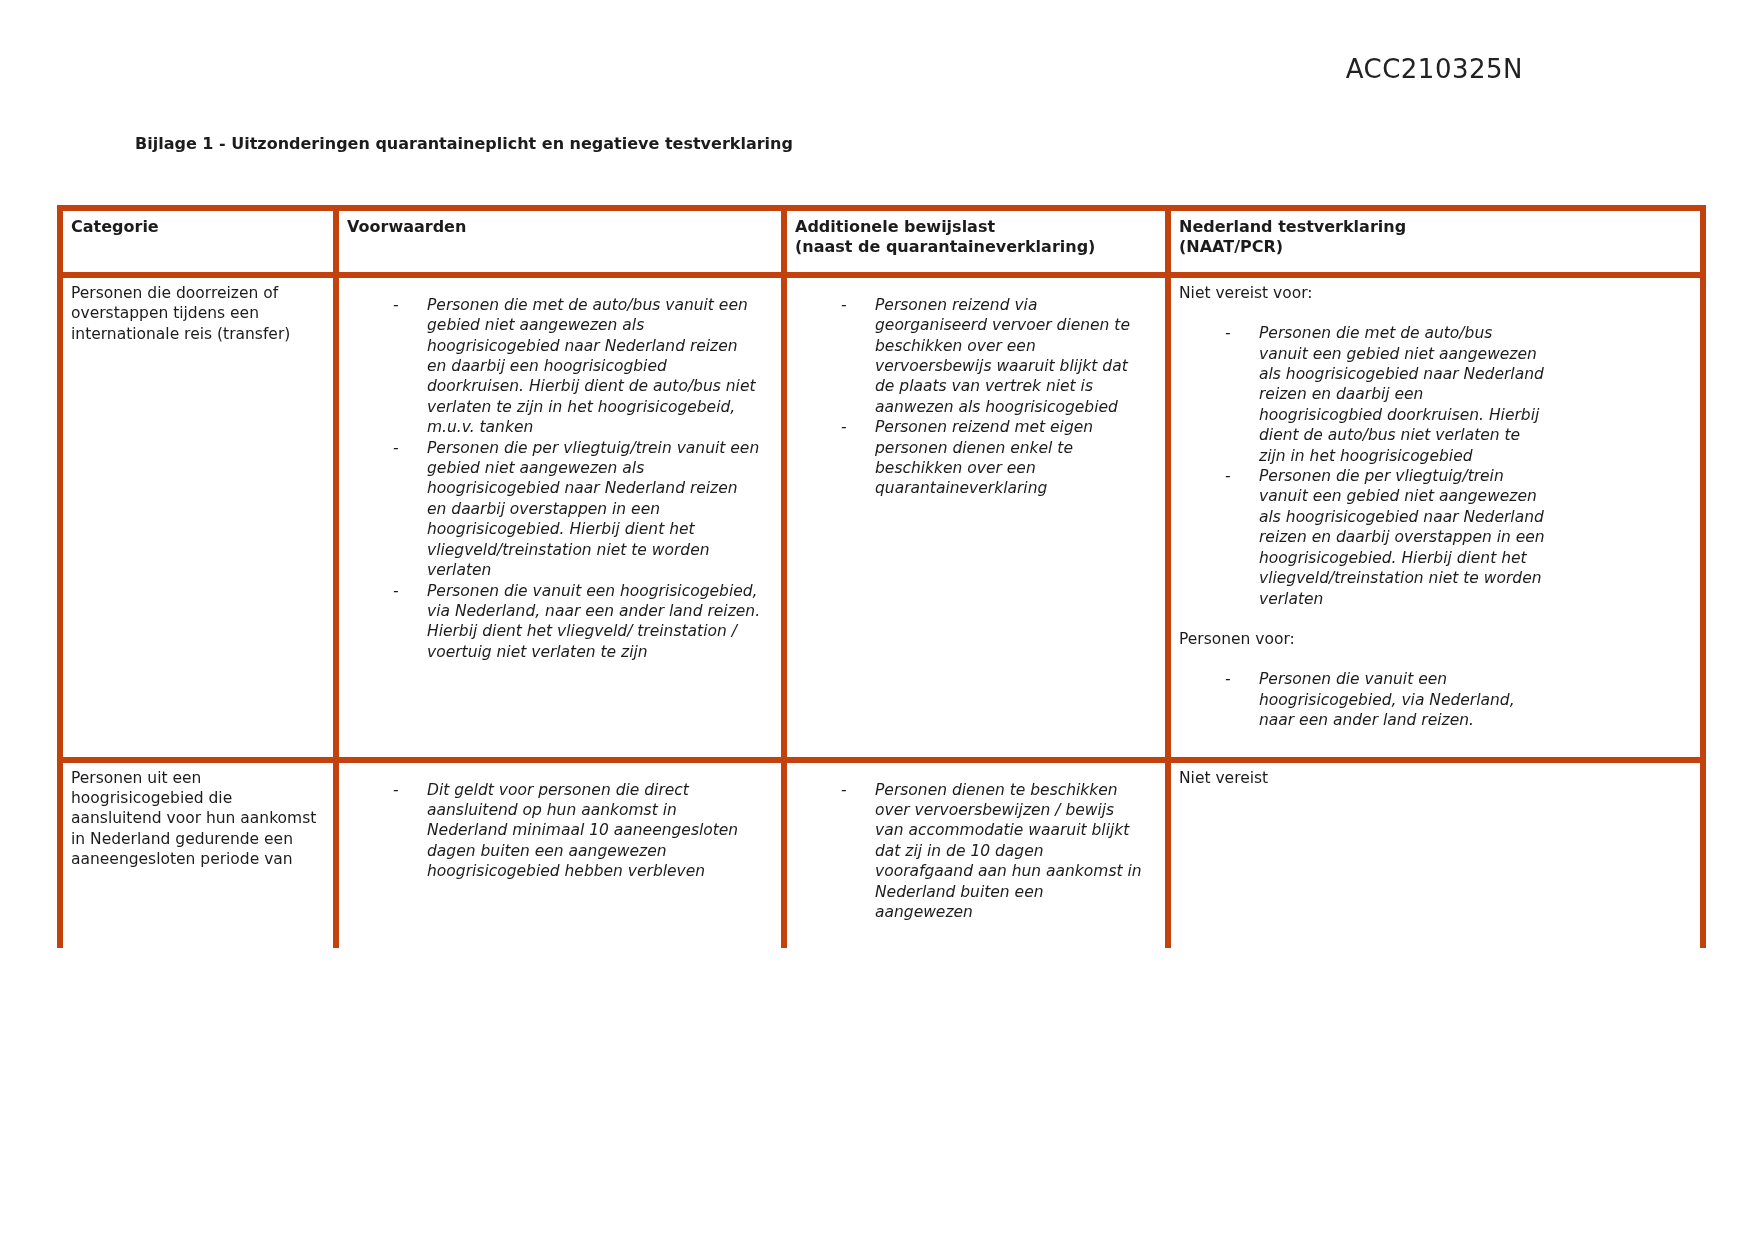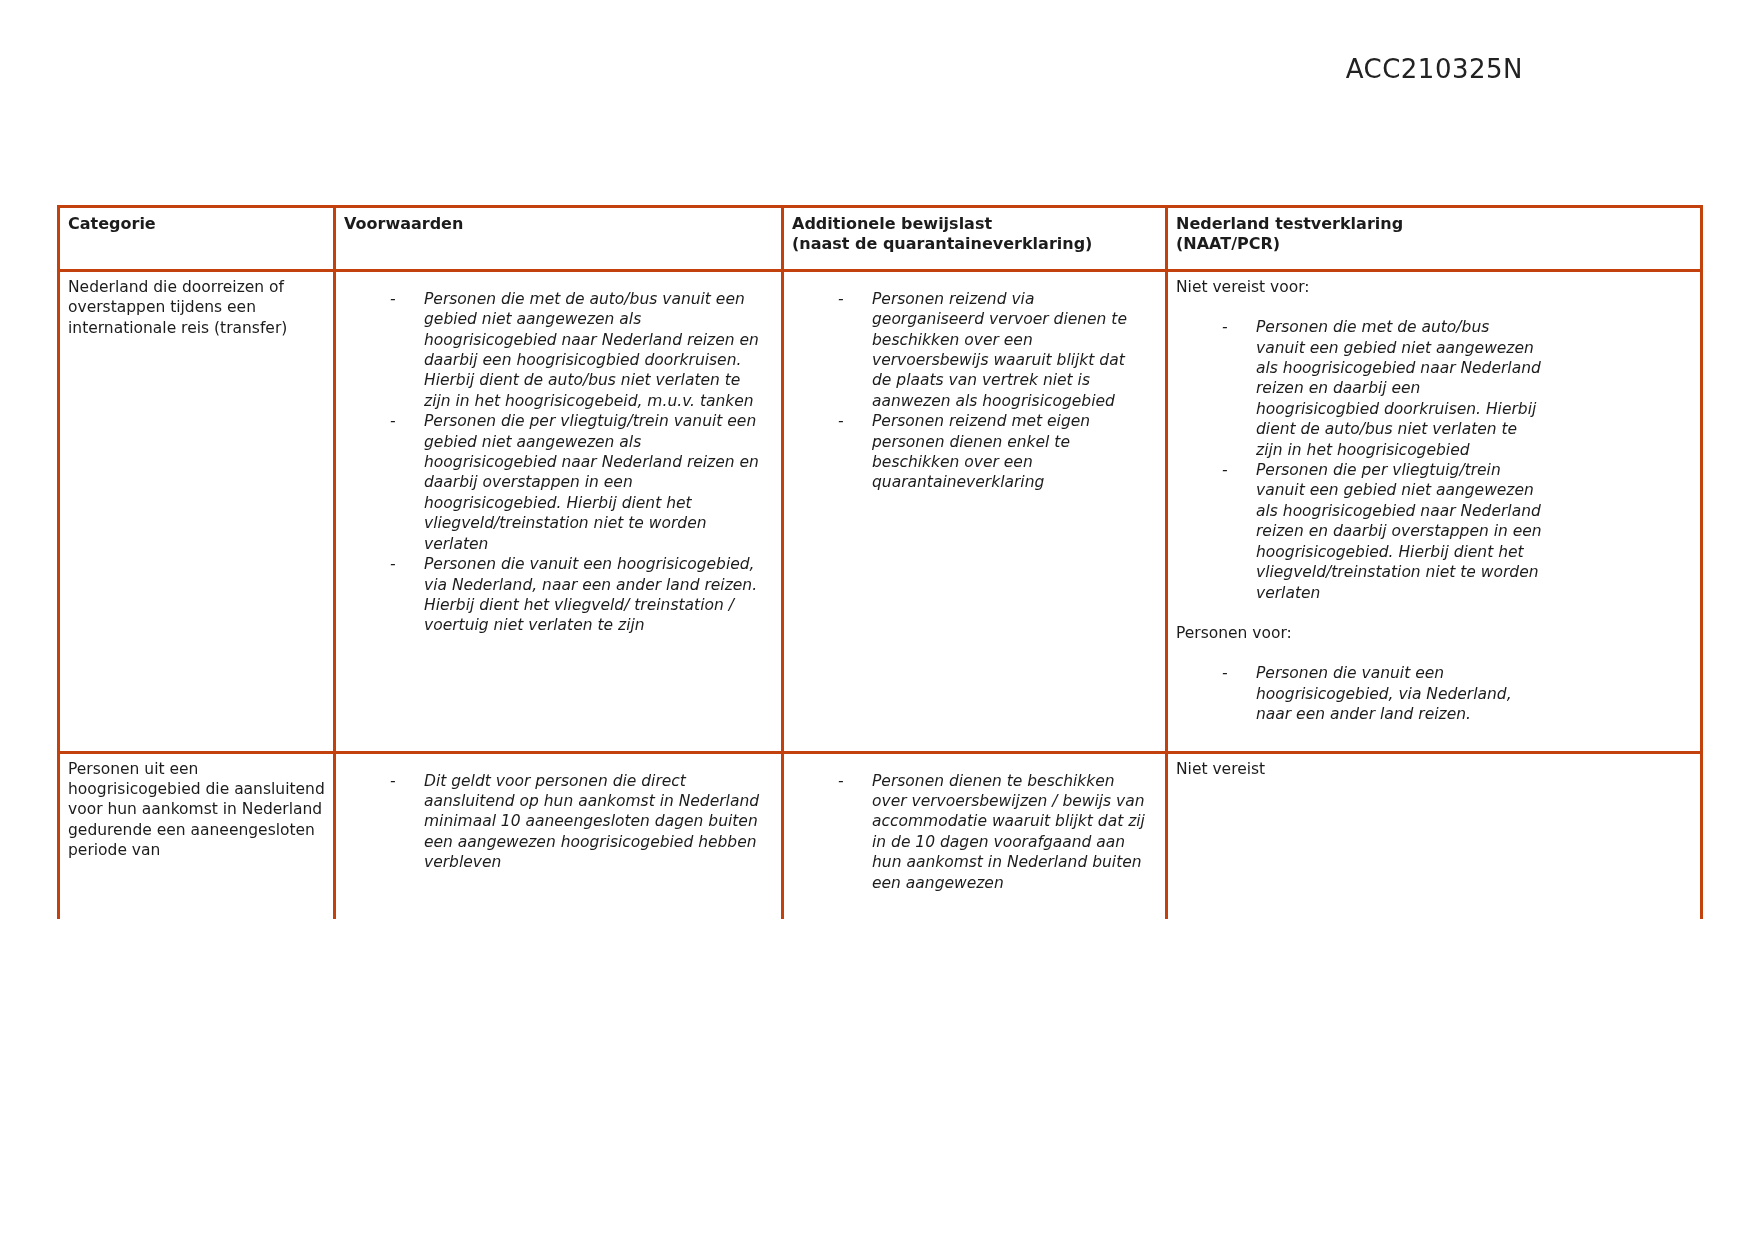--- a/index.html
+++ b/index.html
@@ -34,21 +34,21 @@
     top: 205px;
     left: 57px;
     width: 1643px;
     border-collapse: collapse;
     table-layout: fixed;
     font-size: 15.5px;
     line-height: 20.4px;
     color: #1c1c1c;
   }
   th, td {
-    border: 3px solid #c2410c;
+    border: 6px solid #c2410c;
     vertical-align: top;
     text-align: left;
     padding: 5px 8px 14px 8px;
   }
   thead th {
     font-size: 16px;
     font-weight: bold;
     height: 62px;
     padding-top: 6px;
   }
@@ -71,20 +71,21 @@
     top: 0;
   }
   td.col-3 ul.dash-list li { max-width: 286px; }
   td.col-2 ul.dash-list li { max-width: 296px; }
 </style>
 </head>
 <body>
 
 <div class="page">
   <div class="doc-code">ACC210325N</div>
+  <h1 class="doc-title">Bijlage 1 - Uitzonderingen quarantaineplicht en negatieve testverklaring</h1>
   <table class="main-table">
     <colgroup>
       <col style="width:276px">
       <col style="width:448px">
       <col style="width:384px">
       <col style="width:535px">
     </colgroup>
     <thead>
       <tr>
           <th>
@@ -99,21 +100,21 @@
           </th>
           <th>
             <div class="th-title">Nederland testverklaring</div>
             <div class="th-sub bold">(NAAT/PCR)</div>
           </th>
         </tr>
     </thead>
     <tbody>
         <tr>
           <td class="col-0">
-            <div class="cell-block cell-text">Nederland die doorreizen of overstappen tijdens een internationale reis (transfer)</div>
+            <div class="cell-block cell-text">Personen die doorreizen of overstappen tijdens een internationale reis (transfer)</div>
           </td>
           <td class="col-1">
             <ul class="cell-block dash-list">
               <li>Personen die met de auto/bus vanuit een gebied niet aangewezen als hoogrisicogebied naar Nederland reizen en daarbij een hoogrisicogbied doorkruisen. Hierbij dient de auto/bus niet verlaten te zijn in het hoogrisicogebeid, m.u.v. tanken</li>
               <li>Personen die per vliegtuig/trein vanuit een gebied niet aangewezen als hoogrisicogebied naar Nederland reizen en daarbij overstappen in een hoogrisicogebied. Hierbij dient het vliegveld/treinstation niet te worden verlaten</li>
               <li>Personen die vanuit een hoogrisicogebied, via Nederland, naar een ander land reizen. Hierbij dient het vliegveld/ treinstation / voertuig niet verlaten te zijn</li>
             </ul>
           </td>
           <td class="col-2">
             <ul class="cell-block dash-list">

